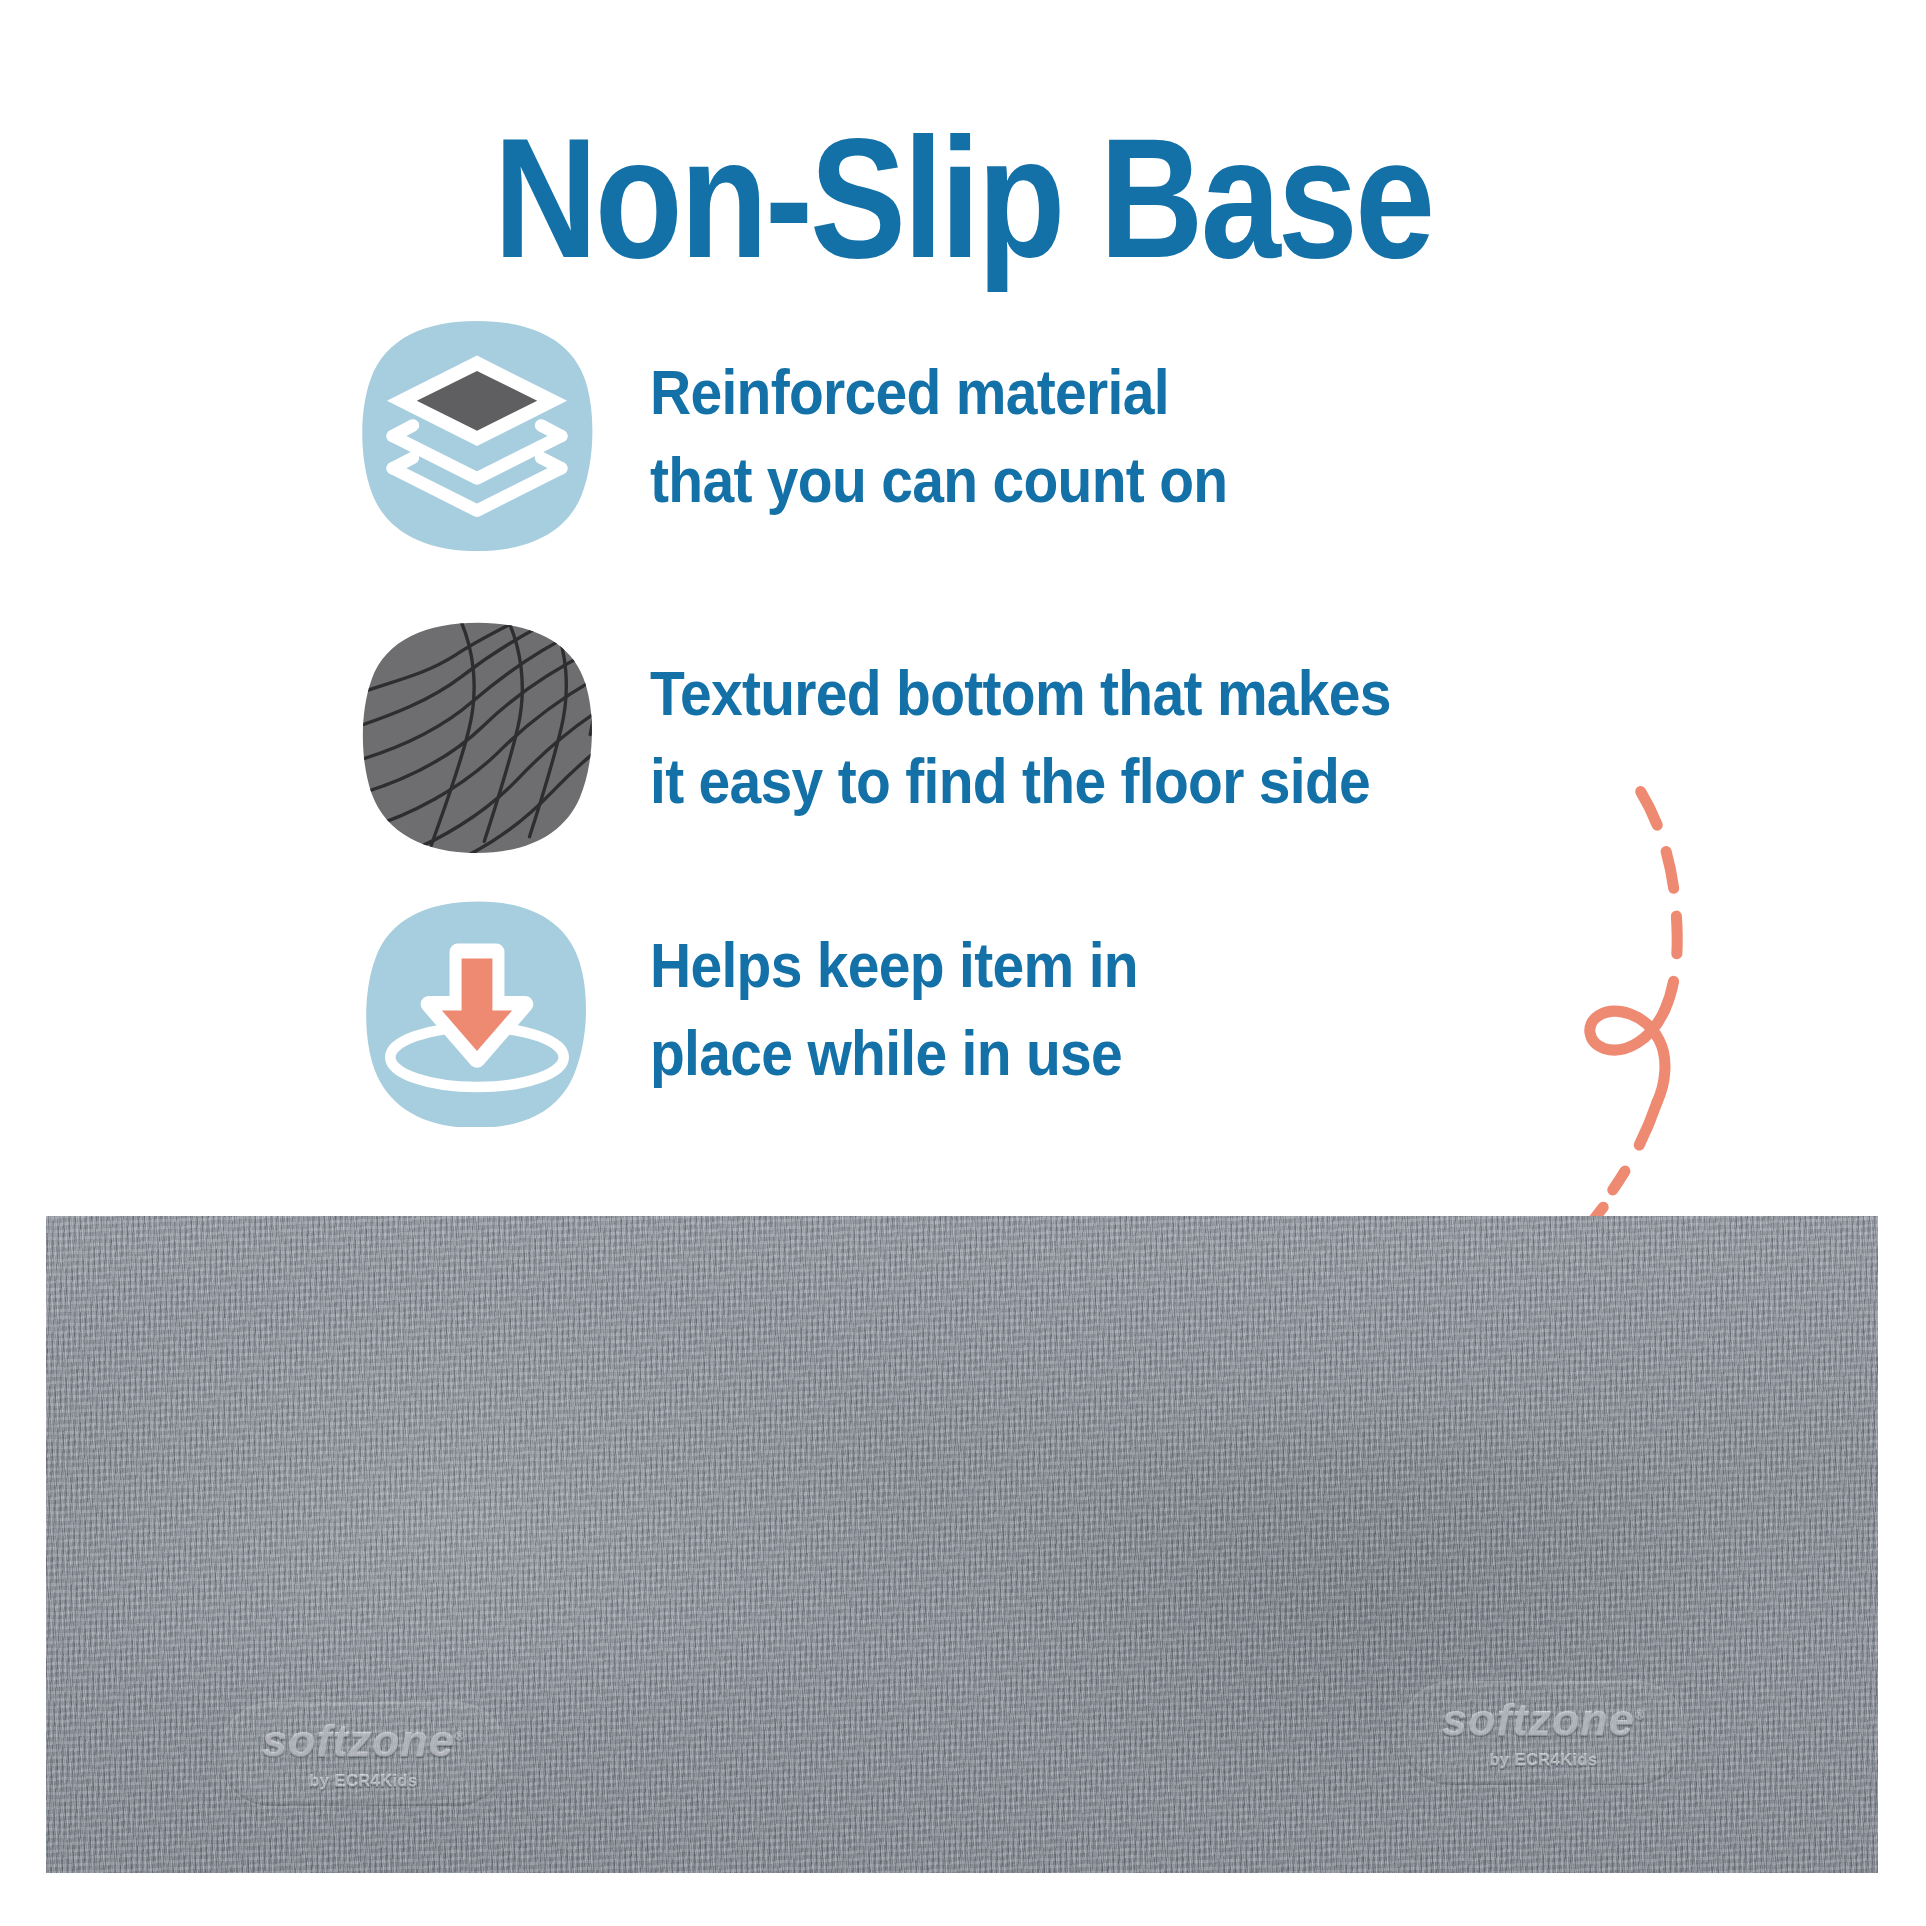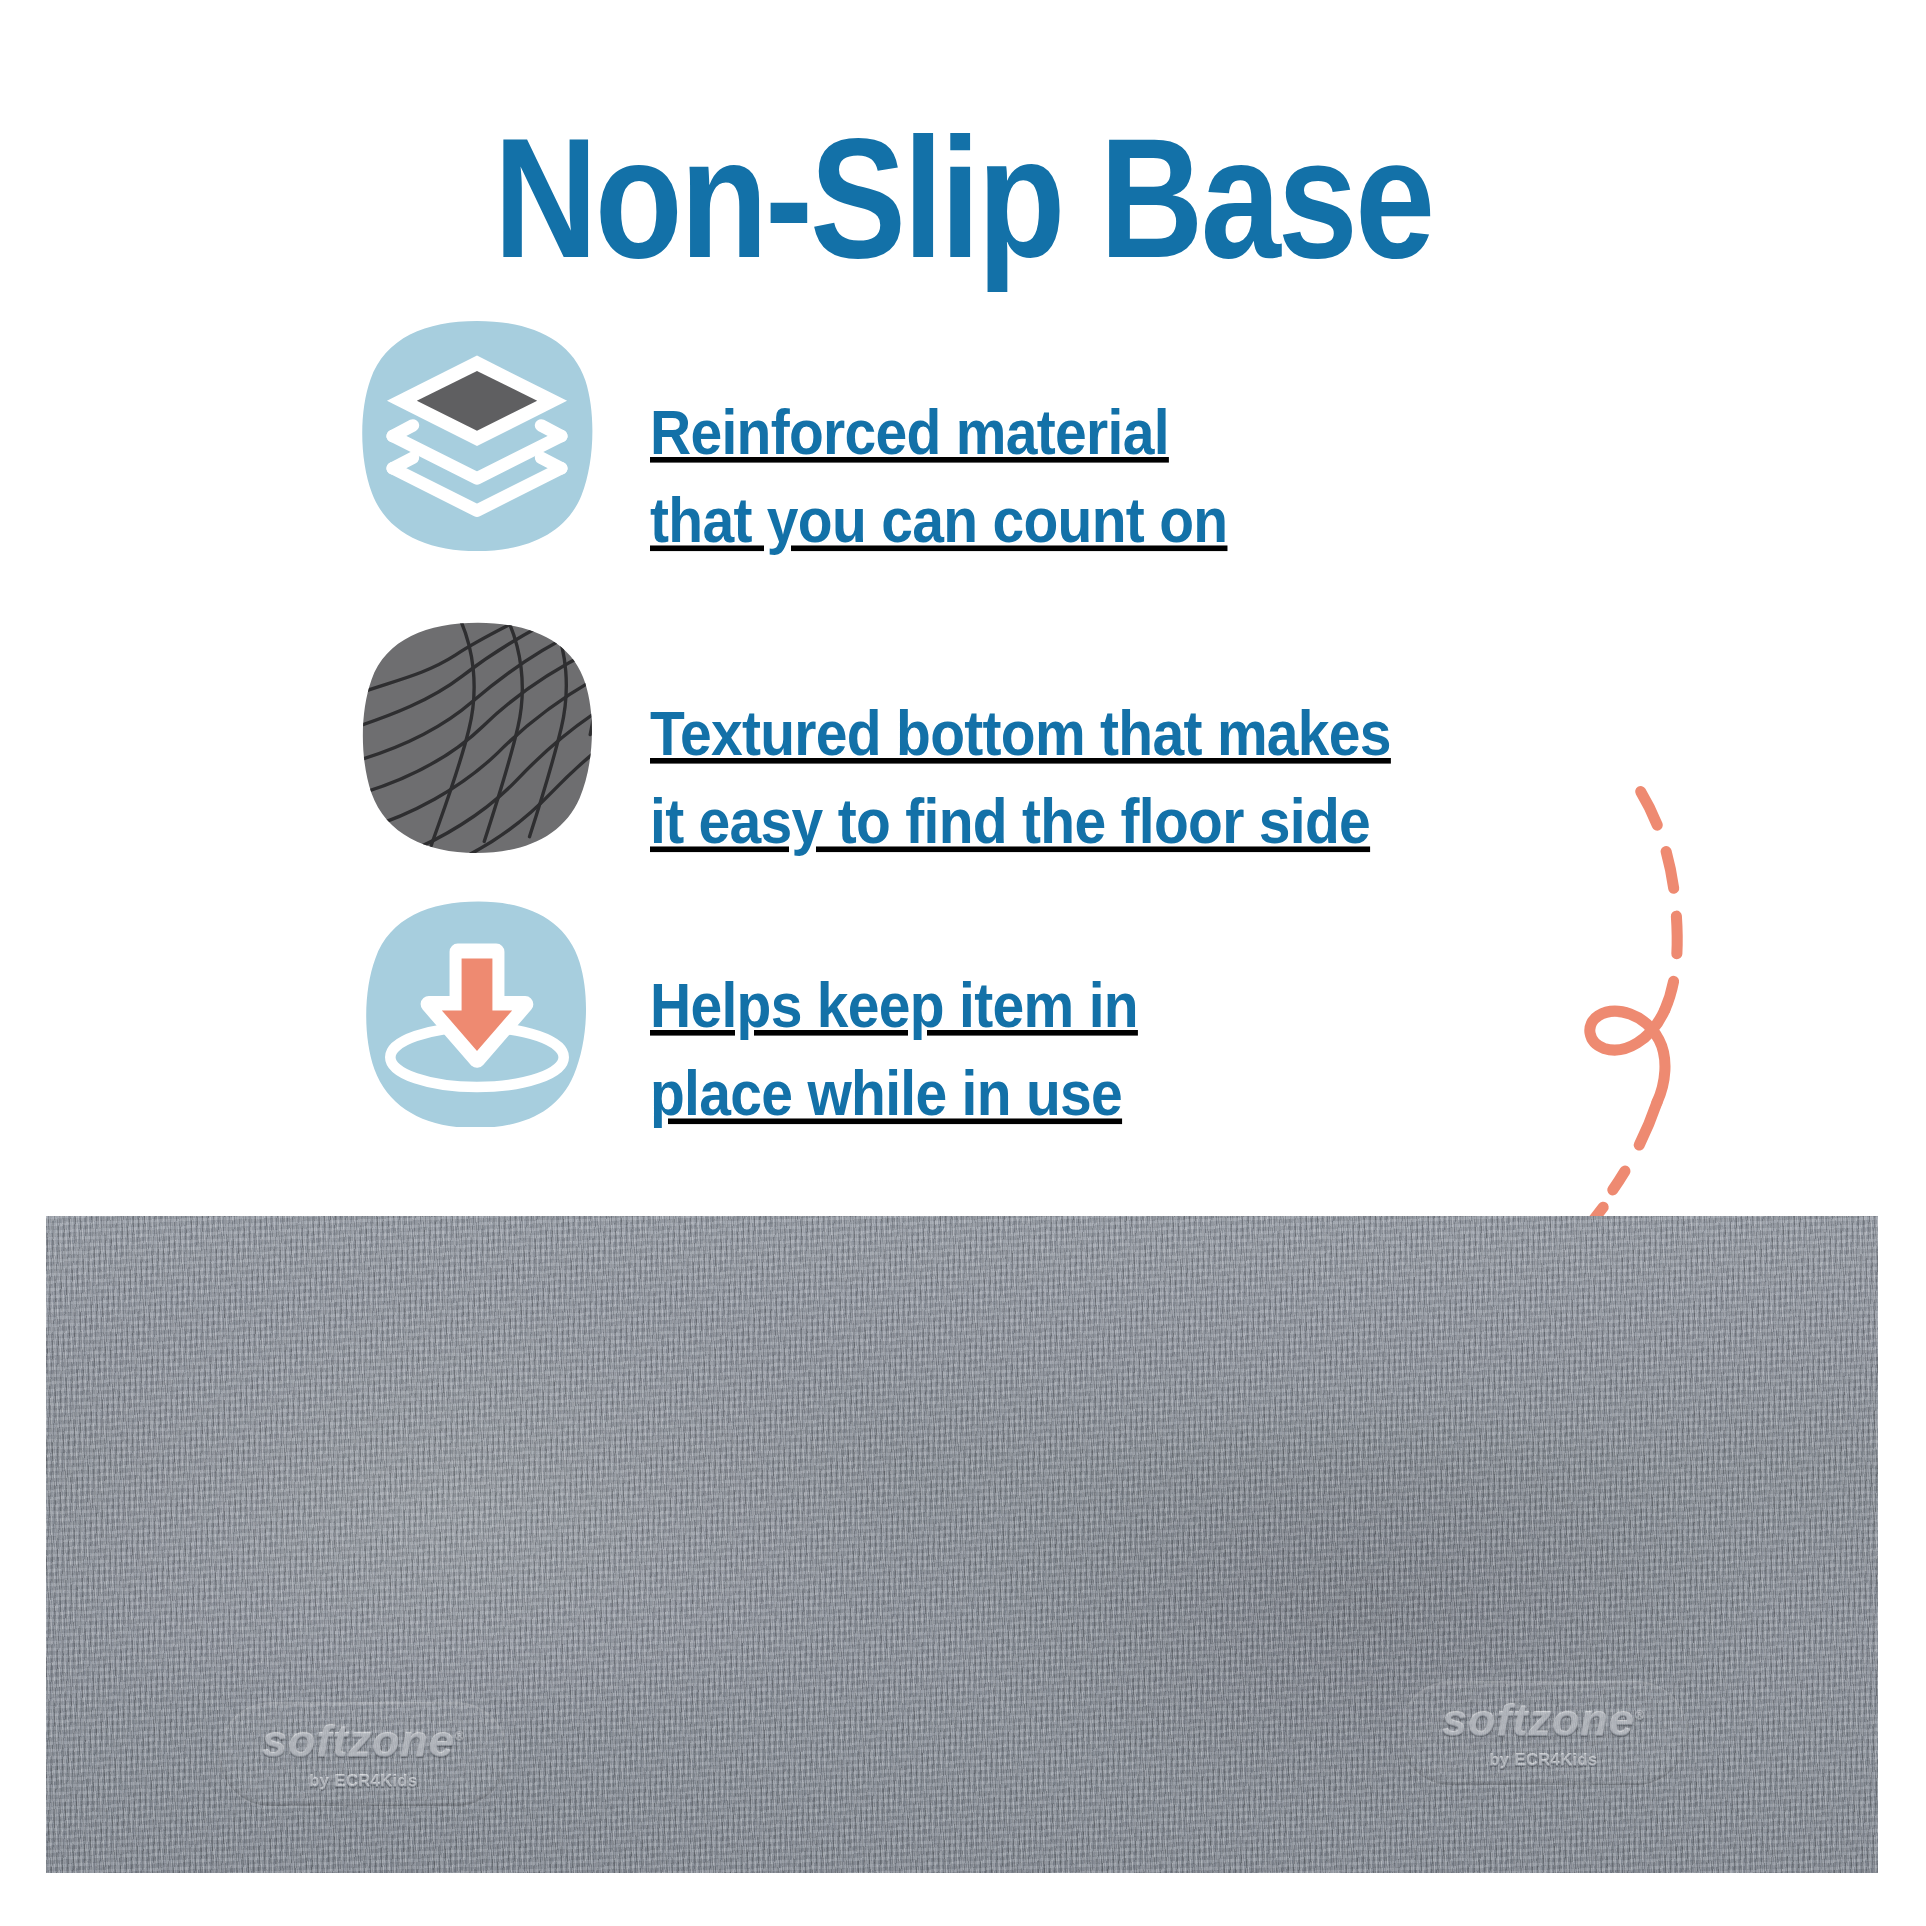--- a/index.html
+++ b/index.html
@@ -28,23 +28,22 @@
     line-height: 1;
     white-space: nowrap;
     transform: scaleY(1.18);
     transform-origin: center top;
   }
 
   
   .feature-row {
     position: absolute;
     display: flex;
-    align-items: flex-end;
+    align-items: center;
     left: 359px;
-    text-decoration: underline;
   }
   #row-1 { top: 318px; }
   #row-2 { top: 619px; }
   #row-3 { top: 891px; }
 
   .icon-wrap {
     position: relative;
     width: 236px; height: 236px;
     flex: 0 0 236px;
   }

